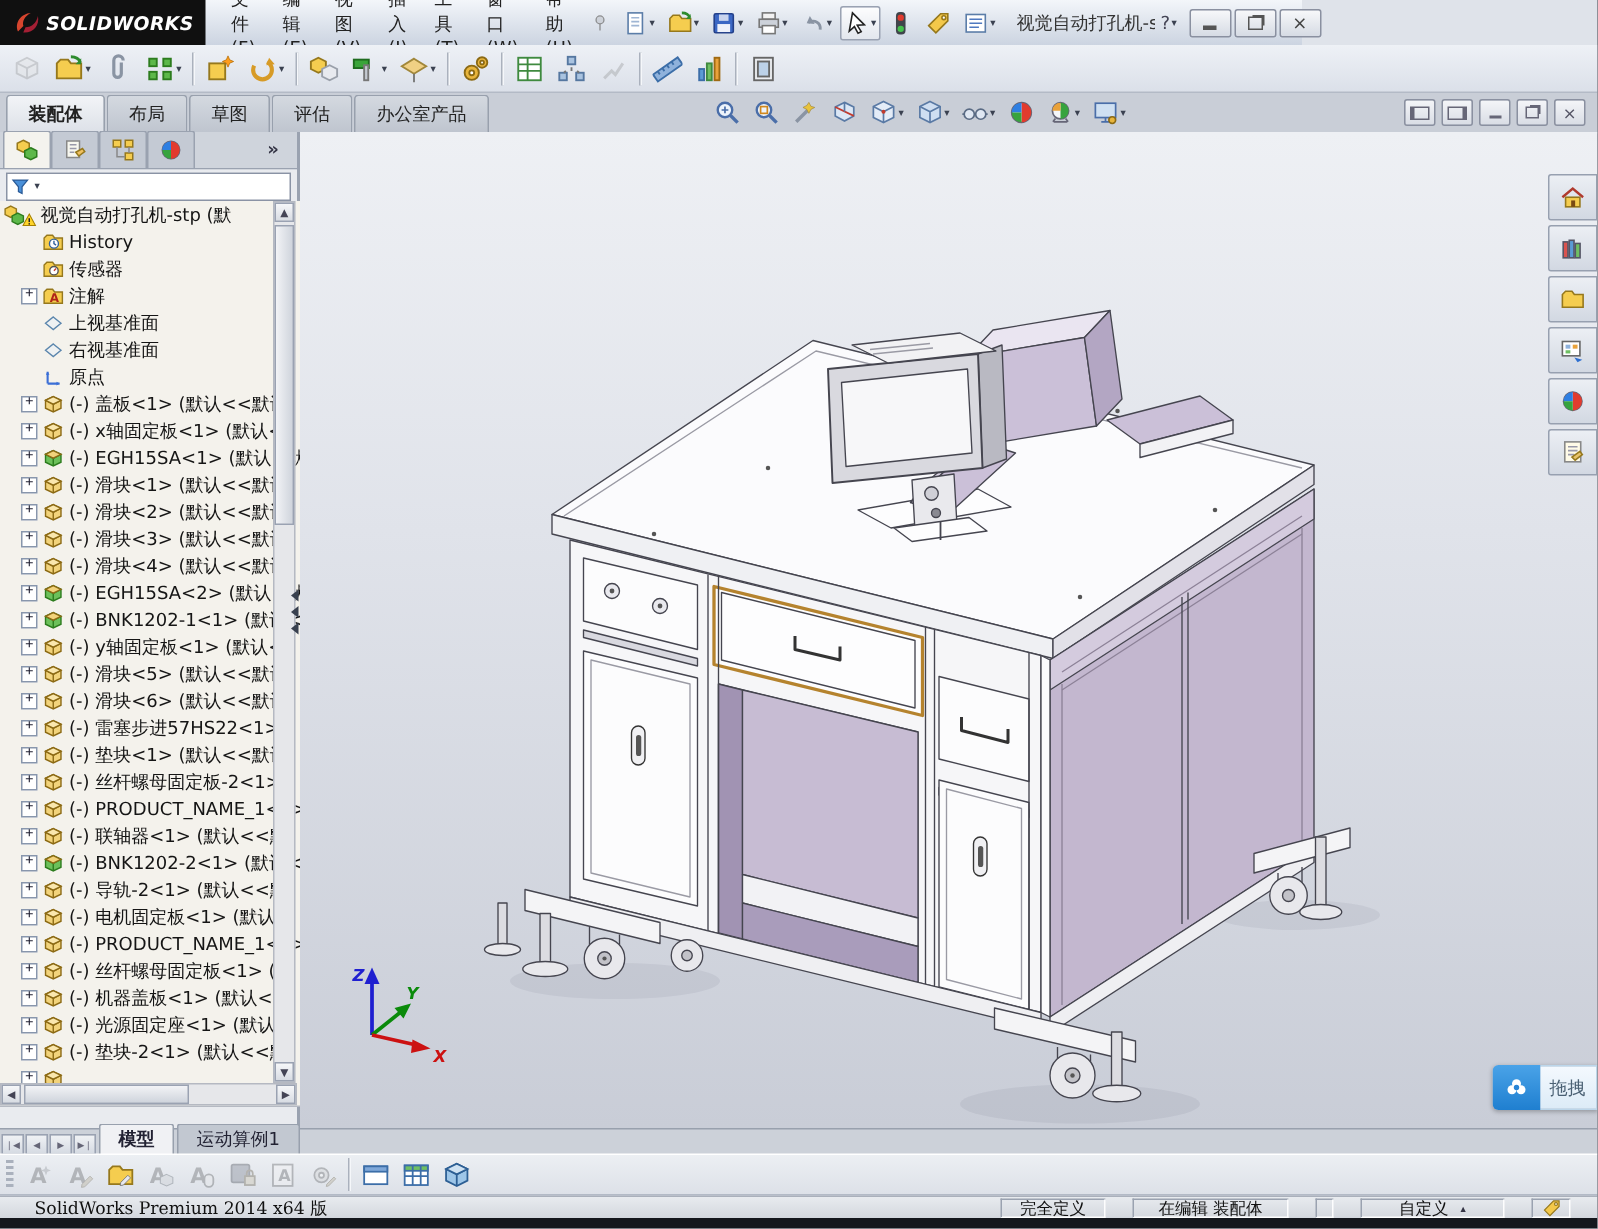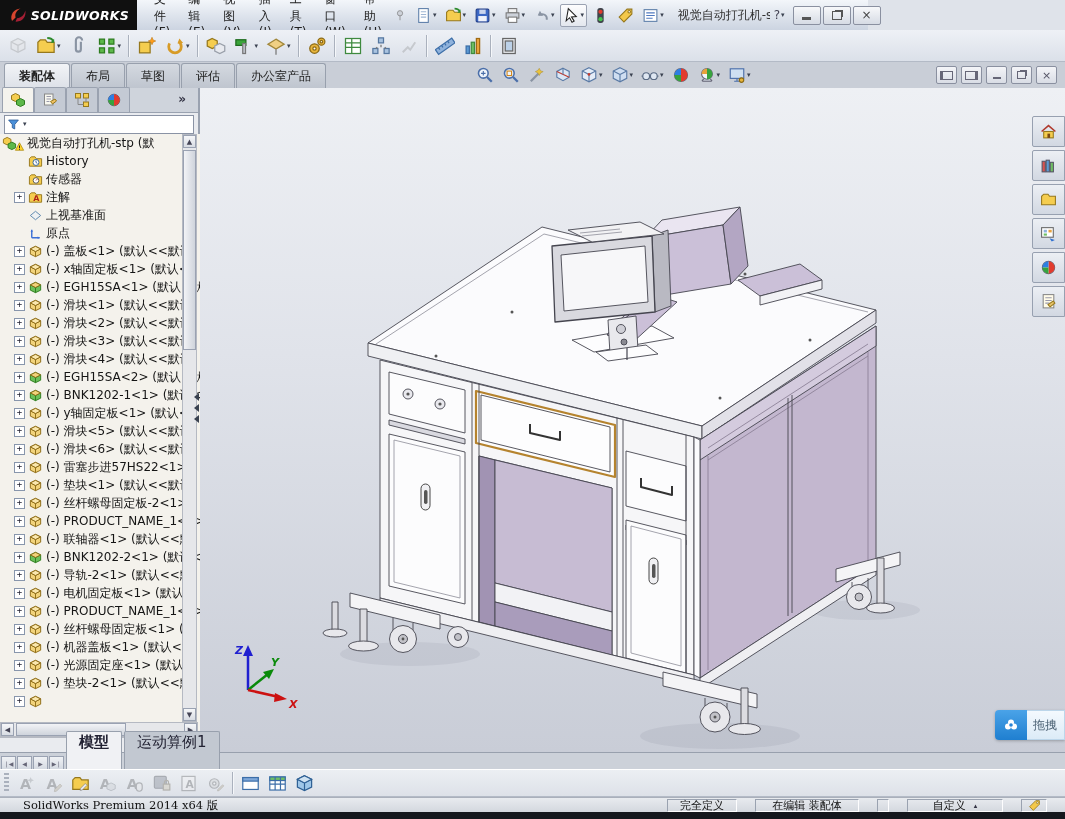--- a/index.html
+++ b/index.html
@@ -77,21 +77,21 @@
   #taskpane{position:absolute;right:0;top:28px;display:flex;flex-direction:column;gap:3px;background:transparent;}
   #taskpane .tbtn{width:27px;height:25px;justify-content:center;border:1px solid #97a0b0;background:linear-gradient(#eceff4,#d2d8e2);border-radius:2px 0 0 2px;margin:0;}
   #baidu{position:absolute;right:0;top:622px;width:70px;height:30px;display:flex;border-radius:4px 0 0 4px;overflow:hidden;box-shadow:0 1px 3px rgba(0,0,0,.25);}
   #baidu .bicon{width:32px;height:30px;background:linear-gradient(#4aa3e8,#1f7fd0);display:flex;align-items:center;justify-content:center;flex:none;}
   #baidu .blab{flex:1;background:linear-gradient(#f4f9fe,#dcebf7);border:1px solid #bcd6ea;border-left:none;display:flex;align-items:center;padding-left:6px;font-size:12px;color:#4a6073;}
   #triad{position:absolute;left:23px;top:550px;}
   
   #tabs2{position:absolute;left:0;top:752px;width:1065px;height:17px;background:#ccd1d9;border-top:1px solid #98a0ad;display:flex;align-items:flex-end;}
   .nav{width:15px;height:14px;border:1px solid #9aa2b2;background:linear-gradient(#f0f2f5,#d5dae2);color:#667;font-size:6px;
     display:flex;align-items:center;justify-content:center;margin-left:1px;box-sizing:border-box;}
-  .mtab{font-size:15px;color:#223;padding:1px 12px 18px;border:1px solid #98a0ad;border-bottom:none;background:#c2c8d1;margin-left:2px;border-radius:2px 2px 0 0;}
+  .mtab{font-size:12px;color:#223;padding:1px 12px 2px;border:1px solid #98a0ad;border-bottom:none;background:#c2c8d1;margin-left:2px;border-radius:2px 2px 0 0;}
   .mtab.active{background:#f0f1f4;font-weight:bold;}
   #toolbar2{position:absolute;left:0;top:769px;width:1065px;height:28px;background:linear-gradient(#eceff3,#dde1e8);
     border-top:1px solid #fff;border-bottom:1px solid #b3bac6;display:flex;align-items:center;padding-left:4px;box-sizing:border-box;}
   #grip{width:5px;height:20px;margin-right:4px;background:repeating-linear-gradient(180deg,#aab1bd 0 2px,transparent 2px 4px);}
   
   #statusbar{position:absolute;left:0;top:797px;width:1065px;height:15px;background:linear-gradient(#e8ebef,#d2d6dd);
     border-top:1px solid #aab0bb;display:flex;align-items:center;font-size:11px;color:#111;}
   #status-left{margin-left:23px;font-family:"DejaVu Serif","Liberation Serif",serif;font-size:11.5px;}
   #statusbar .spacer{flex:1;}
   .seg{height:13px;border:1px solid;border-color:#9aa2b0 #fdfdfe #fdfdfe #9aa2b0;display:flex;align-items:center;justify-content:center;
@@ -529,20 +529,29 @@
             <span class="tlab">注解</span>
           </div>
           <div class="trow">
             <span class="texp none">+</span>
             <span class="ticon">
               <svg viewBox="0 0 16 16" width="15" height="15">
                 <path d="M8 3.5l5.5 4.5L8 12.5 2.5 8z" fill="#eaf0f6" fill-opacity=".6" stroke="#5b86ad"></path>
               </svg>
             </span>
             <span class="tlab">上视基准面</span>
+          </div>
+          <div class="trow">
+            <span class="texp none">+</span>
+            <span class="ticon">
+              <svg viewBox="0 0 16 16" width="15" height="15">
+                <path d="M8 3.5l5.5 4.5L8 12.5 2.5 8z" fill="#eaf0f6" fill-opacity=".6" stroke="#5b86ad"></path>
+              </svg>
+            </span>
+            <span class="tlab">右视基准面</span>
           </div>
           <div class="trow">
             <span class="texp none">+</span>
             <span class="ticon">
               <svg viewBox="0 0 16 16" width="15" height="15">
                 <path d="M4 12.5h8.5M4 12.5V4" stroke="#3b6fd6" stroke-width="1.5" fill="none"></path>
                 <path d="M12.5 12.5l-2.2-1.3v2.6zM4 4L2.7 6.2h2.6z" fill="#3b6fd6"></path>
               </svg>
             </span>
             <span class="tlab">原点</span>

